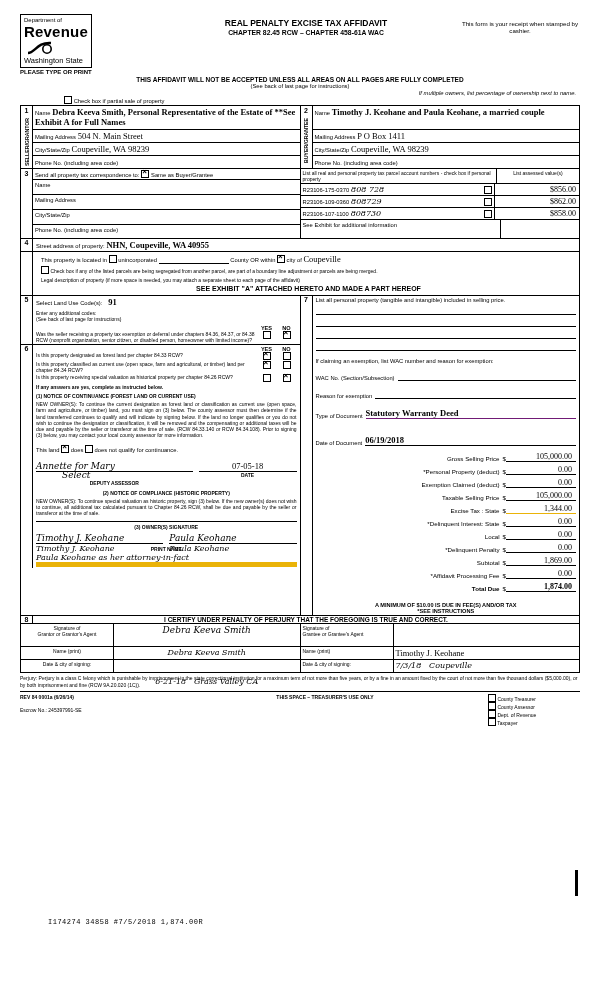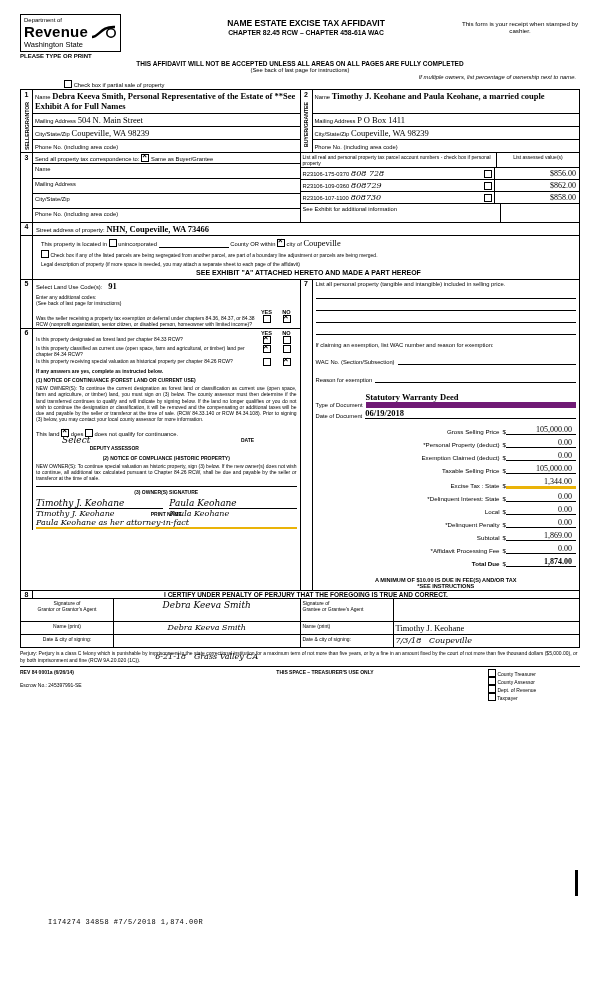--- a/index.html
+++ b/index.html
@@ -41,32 +41,32 @@
 </head>
 <body>
 
 <div class="page">
   <div class="doc">
 
     <div class="hdr">
       <div class="logo">
         <div class="logo-box">
           <div class="dept">Department of</div>
-          <div style="display:flex;align-items:flex-end;">
+          <div style="display:flex;align-items:flex-start;flex-direction:column;">
             <div class="rev">Revenue</div>
             <svg width="26" height="16" viewBox="0 0 26 16" style="margin-left:3px;">
               <path d="M1 13 C8 13 10 2 24 3" stroke="#000" stroke-width="2.4" fill="none"></path>
               <circle cx="20" cy="9" r="4.2" stroke="#000" stroke-width="1.6" fill="none"></circle>
             </svg>
           </div>
           <div class="wash">Washington State</div>
         </div>
       </div>
       <div class="title-mid">
-        <div class="t1">NAME ESTATE EXCISE TAX AFFIDAVIT</div>
+        <div class="t1">REAL PENALTY EXCISE TAX AFFIDAVIT</div>
         <div class="t2">CHAPTER 82.45 RCW – CHAPTER 458-61A WAC</div>
       </div>
       <div class="right-note">This form is your receipt when stamped by cashier.</div>
     </div>
 
     <div class="typeprint">PLEASE TYPE OR PRINT</div>
     <div class="notacc">THIS AFFIDAVIT WILL NOT BE ACCEPTED UNLESS ALL AREAS ON ALL PAGES ARE FULLY COMPLETED</div>
     <div class="seeback">(See back of last page for instructions)</div>
     <div class="multi">If multiple owners, list percentage of ownership next to name.</div>
 
@@ -192,21 +192,21 @@
       </div>
     </div>
 
     <div style="border-left:1px solid #000;border-right:1px solid #000;border-bottom:1px solid #000;">
       <div style="display:flex;border-bottom:1px solid #000;">
         <div style="width:11px;border-right:1px solid #000;text-align:center;">
           <div class="b" style="font-size:7px;">4</div>
         </div>
         <div style="flex:1;padding:1px 3px;">
           <span class="lbl">Street address of property:</span>
-          <span class="handb">NHN, Coupeville, WA 73466</span>
+          <span class="handb">NHN, Coupeville, WA 40955</span>
         </div>
       </div>
       <div style="display:flex;">
         <div style="width:11px;border-right:1px solid #000;"></div>
         <div style="flex:1;padding:2px 3px 3px 8px;">
           <div class="lbl" style="margin-bottom:2px;">
             <span>This property is located in</span>
             <span class="chk"></span>
             <span>unincorporated</span>
             <span style="display:inline-block;width:70px;border-bottom:1px solid #000;">&nbsp;</span>
@@ -281,20 +281,29 @@
             <div class="tiny b" style="margin-top:2px;">If any answers are yes, complete as instructed below.</div>
             <div class="tiny b" style="margin-top:3px;">(1) NOTICE OF CONTINUANCE (FOREST LAND OR CURRENT USE)</div>
             <div class="tiny" style="margin-top:2px;text-align:justify;line-height:1.25;">NEW OWNER(S): To continue the current designation as forest land or classification as current use (open space, farm and agriculture, or timber) land, you must sign on (3) below. The county assessor must then determine if the land transferred continues to qualify and will indicate by signing below. If the land no longer qualifies or you do not wish to continue the designation or classification, it will be removed and the compensating or additional taxes will be due and payable by the seller or transferor at the time of sale. (RCW 84.33.140 or RCW 84.34.108). Prior to signing (3) below, you may contact your local county assessor for more information.</div>
             <div class="lbl" style="margin-top:6px;">
               <span>This land</span>
               <span class="chk on"></span>
               <span>does</span>
               <span class="chk"></span>
               <span>does not qualify for continuance.</span>
             </div>
+            <div style="display:flex;margin-top:8px;">
+              <div style="flex:1.6;border-bottom:1px solid #000;">
+                <div class="cursive">Annette for Mary</div>
+              </div>
+              <div style="width:6px;"></div>
+              <div style="flex:1;border-bottom:1px solid #000;">
+                <div class="hand ct">07-05-18</div>
+              </div>
+            </div>
             <div style="display:flex;">
               <div style="flex:1.6;">
                 <div class="cursive" style="margin-left:26px;margin-top:-2px;">Select</div>
                 <div class="tiny b ct">DEPUTY ASSESSOR</div>
               </div>
               <div style="width:6px;"></div>
               <div style="flex:1;">
                   <div class="tiny b ct">DATE</div>
                 </div>
             </div>
@@ -305,21 +314,21 @@
               <div style="flex:1;border-bottom:1px solid #000;"><span class="cursive">Timothy J. Keohane</span></div>
               <div style="width:6px;"></div>
               <div style="flex:1;border-bottom:1px solid #000;"><span class="cursive">Paula Keohane</span></div>
             </div>
             <div style="display:flex;">
               <div style="flex:1;"><span class="cursive2">Timothy J. Keohane</span></div>
               <div style="width:6px;"></div>
               <div style="flex:1;"><span class="cursive2">Paula Keohane</span></div>
             </div>
             <div class="tiny b ct" style="margin-top:-7px;">PRINT NAME</div>
-            <div class="cursive2" style="margin-top:1px;border-bottom:2px solid #eab308;">Paula Keohane as her attorney-in-fact</div>
+            <div class="cursive2" style="margin-top:1px;border-bottom:5px solid #eab308;">Paula Keohane as her attorney-in-fact</div>
           </div>
         </div>
       </div>
 
       <div style="width:50%;display:flex;flex-direction:column;">
         <div style="display:flex;flex:0 0 auto;">
           <div style="width:11px;border-right:1px solid #000;text-align:center;">
             <div class="b" style="font-size:7px;">7</div>
           </div>
           <div style="flex:1;padding:1px 3px;">
@@ -332,23 +341,23 @@
             <div style="margin-top:7px;display:flex;align-items:flex-end;">
               <span class="lbl nowrap">WAC No. (Section/Subsection)</span>
               <span style="flex:1;border-bottom:1px solid #000;height:9px;margin-left:3px;"></span>
             </div>
             <div style="margin-top:8px;display:flex;align-items:flex-end;">
               <span class="lbl nowrap">Reason for exemption</span>
               <span style="flex:1;border-bottom:1px solid #000;height:9px;margin-left:3px;"></span>
             </div>
             <div style="margin-top:9px;display:flex;align-items:flex-end;">
               <span class="lbl nowrap">Type of Document</span>
-              <span style="flex:1;border-bottom:6px solid #701a75;margin-left:3px;" class="handb">Statutory Warranty Deed</span>
-            </div>
-            <div style="margin-top:0;display:flex;align-items:flex-end;">
+              <span style="flex:1;border-bottom:1px solid #701a75;margin-left:3px;" class="handb">Statutory Warranty Deed</span>
+            </div>
+            <div style="margin-top:16px;display:flex;align-items:flex-end;">
               <span class="lbl nowrap">Date of Document</span>
               <span style="flex:1;border-bottom:1px solid #000;margin-left:3px;" class="handb">06/19/2018</span>
             </div>
 
             <div style="margin-top:6px;">
               <div style="display:flex;align-items:flex-end;margin-bottom:3px;">
                 <span class="money-lbl" style="flex:1;text-align:right;padding-right:3px;">Gross Selling Price</span>
                 <span class="money-lbl">$</span>
                 <span style="width:66px;border-bottom:1px solid #000;" class="amt">105,000.00</span>
               </div>
@@ -363,21 +372,21 @@
                 <span style="width:66px;border-bottom:1px solid #000;" class="amt">0.00</span>
               </div>
               <div style="display:flex;align-items:flex-end;margin-bottom:3px;">
                 <span class="money-lbl" style="flex:1;text-align:right;padding-right:3px;">Taxable Selling Price</span>
                 <span class="money-lbl">$</span>
                 <span style="width:66px;border-bottom:1px solid #000;" class="amt">105,000.00</span>
               </div>
               <div style="display:flex;align-items:flex-end;margin-bottom:3px;">
                 <span class="money-lbl" style="flex:1;text-align:right;padding-right:3px;">Excise Tax : State</span>
                 <span class="money-lbl">$</span>
-                <span style="width:66px;border-bottom:3px solid #eab308;" class="amt">1,344.00</span>
+                <span style="width:66px;border-bottom:1px solid #eab308;" class="amt">1,344.00</span>
               </div>
               <div style="display:flex;align-items:flex-end;margin-bottom:3px;">
                 <span class="money-lbl" style="flex:1;text-align:right;padding-right:3px;">*Delinquent Interest: State</span>
                 <span class="money-lbl">$</span>
                 <span style="width:66px;border-bottom:1px solid #000;" class="amt">0.00</span>
               </div>
               <div style="display:flex;align-items:flex-end;margin-bottom:3px;">
                 <span class="money-lbl" style="flex:1;text-align:right;padding-right:3px;">Local</span>
                 <span class="money-lbl">$</span>
                 <span style="width:66px;border-bottom:1px solid #000;" class="amt">0.00</span>

